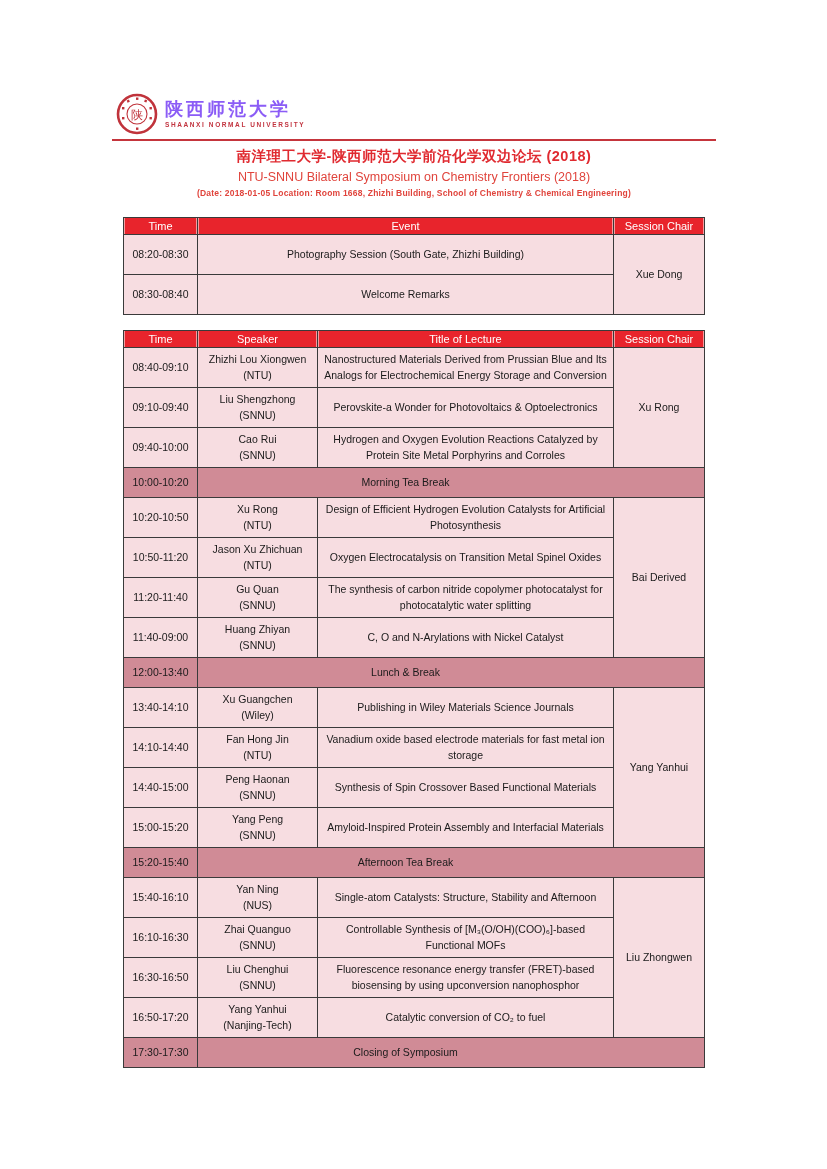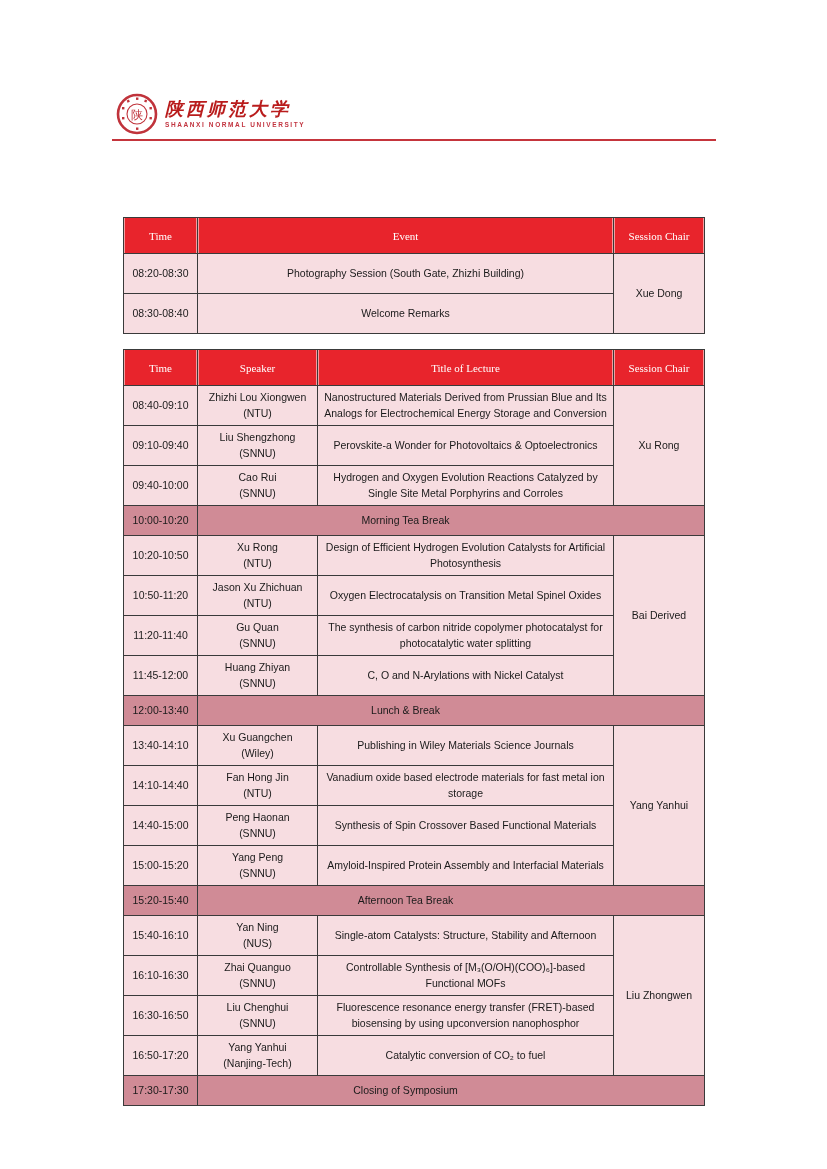--- a/index.html
+++ b/index.html
@@ -2,37 +2,36 @@
 <html><head>
 <meta charset="utf-8">
 <style>
   * { margin:0; padding:0; box-sizing:border-box; }
   html,body { background:#ffffff; }
   body { width:827px; height:1169px; font-family:"Liberation Sans", sans-serif; }
   .sheet { position:relative; width:827px; height:1169px; background:#fff; overflow:hidden; }
 
   
   .logo-row { position:absolute; top:93px; left:116px; display:flex; align-items:center; gap:7px; }
-  .logo-text .cn { font-size:18px; font-weight:bold; font-style:italic; color:#b91c1c; letter-spacing:3px; line-height:1.1; }
+  .logo-text .cn { font-size:18px; font-weight:bold; color:#8b5cf6; letter-spacing:3px; line-height:1.1; }
   .logo-text .en { font-size:6.5px; font-weight:bold; color:#c23540; letter-spacing:1.6px; margin-top:1px; }
   .red-rule { position:absolute; top:139px; left:112px; width:604px; height:2px; background:#c5353c; }
 
   .titles { position:absolute; top:147px; left:112px; width:604px; text-align:center; }
   .title-cn { font-size:14.5px; font-weight:bold; color:#e02a30; letter-spacing:0.5px; }
   .title-en { font-size:12.5px; color:#e0443c; margin-top:4px; }
   .meta     { font-size:8.5px; font-weight:bold; color:#e0443c; margin-top:4px; letter-spacing:0.2px; }
 
   
   .tables { position:absolute; top:217px; left:123px; width:581px; }
   table.agenda { border-collapse:collapse; table-layout:fixed; width:581px; margin-bottom:15px; }
   table.agenda th, table.agenda td { border:1px solid #3a3a3a; }
   table.agenda th {
-    background:#e8242c; color:#ffffff; font-weight:normal; font-size:11px; height:36px;
+    background:#e8242c; color:#ffffff; font-weight:normal; font-size:11px; height:17px;
     box-shadow: inset 4px 0 0 -3px rgba(255,255,255,.55), inset -4px 0 0 -3px rgba(255,255,255,.55);
-    font-family: Liberation Serif, serif;
   }
   table.agenda td {
     background:#f7dde1; color:#1a1a1a; font-size:10.5px; text-align:center;
     vertical-align:middle; padding:2px 6px; line-height:1.5;
   }
   tr.simple td { height:40px; }
   tr.talk td { height:40px; }
   td.chair { padding:2px 8px; }
   tr.break td { background:#d08b96; height:30px; }
   tr.break td.no-right { border-right-color:#d08b96; }
@@ -64,20 +63,25 @@
       </g>
     </svg>
     <div class="logo-text">
       <div class="cn">陕西师范大学</div>
       <div class="en">SHAANXI NORMAL UNIVERSITY</div>
     </div>
   </div>
 
   <div class="red-rule"></div>
 
+  <div class="titles">
+    <div class="title-cn">南洋理工大学-陕西师范大学前沿化学双边论坛  (2018)</div>
+    <div class="title-en">NTU-SNNU Bilateral Symposium on Chemistry Frontiers (2018)</div>
+    <div class="meta">(Date: 2018-01-05    Location: Room 1668, Zhizhi Building, School of Chemistry &amp; Chemical Engineering)</div>
+  </div>
 
   <div class="tables">
 
     <table class="agenda">
       <colgroup>
           <col style="width:74px">
           <col style="width:416px">
           <col style="width:91px">
         </colgroup>
       <tbody>
@@ -129,21 +133,21 @@
           <span class="speaker-line">(SNNU)</span>
         </td>
         <td>Perovskite-a Wonder for Photovoltaics &amp; Optoelectronics</td>
       </tr>
       <tr class="talk">
         <td>09:40-10:00</td>
         <td>
           <span class="speaker-line">Cao Rui</span>
           <span class="speaker-line">(SNNU)</span>
         </td>
-        <td>Hydrogen and Oxygen Evolution Reactions Catalyzed by Single Site Metal Porphyrins and Corroles</td>
+        <td>Hydrogen and Oxygen Evolution Reactions Catalyzed by Protein Site Metal Porphyrins and Corroles</td>
       </tr>
 
       <tr class="break">
         <td>10:00-10:20</td>
         <td class="no-right" colspan="2">Morning Tea Break</td>
         <td class="no-left"></td>
       </tr>
 
       <tr class="talk">
         <td>10:20-10:50</td>
@@ -164,21 +168,21 @@
       </tr>
       <tr class="talk">
         <td>11:20-11:40</td>
         <td>
           <span class="speaker-line">Gu Quan</span>
           <span class="speaker-line">(SNNU)</span>
         </td>
         <td>The synthesis of carbon nitride copolymer photocatalyst for photocatalytic water splitting</td>
       </tr>
       <tr class="talk">
-        <td>11:45-12:00</td>
+        <td>11:40-09:00</td>
         <td>
           <span class="speaker-line">Huang Zhiyan</span>
           <span class="speaker-line">(SNNU)</span>
         </td>
         <td>C, O and N-Arylations with Nickel Catalyst</td>
       </tr>
 
       <tr class="break">
         <td>12:00-13:40</td>
         <td class="no-right" colspan="2">Lunch &amp; Break</td>

